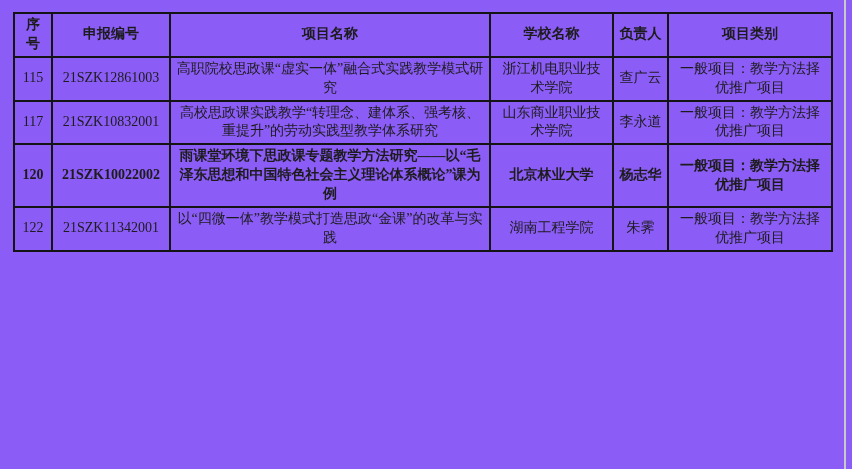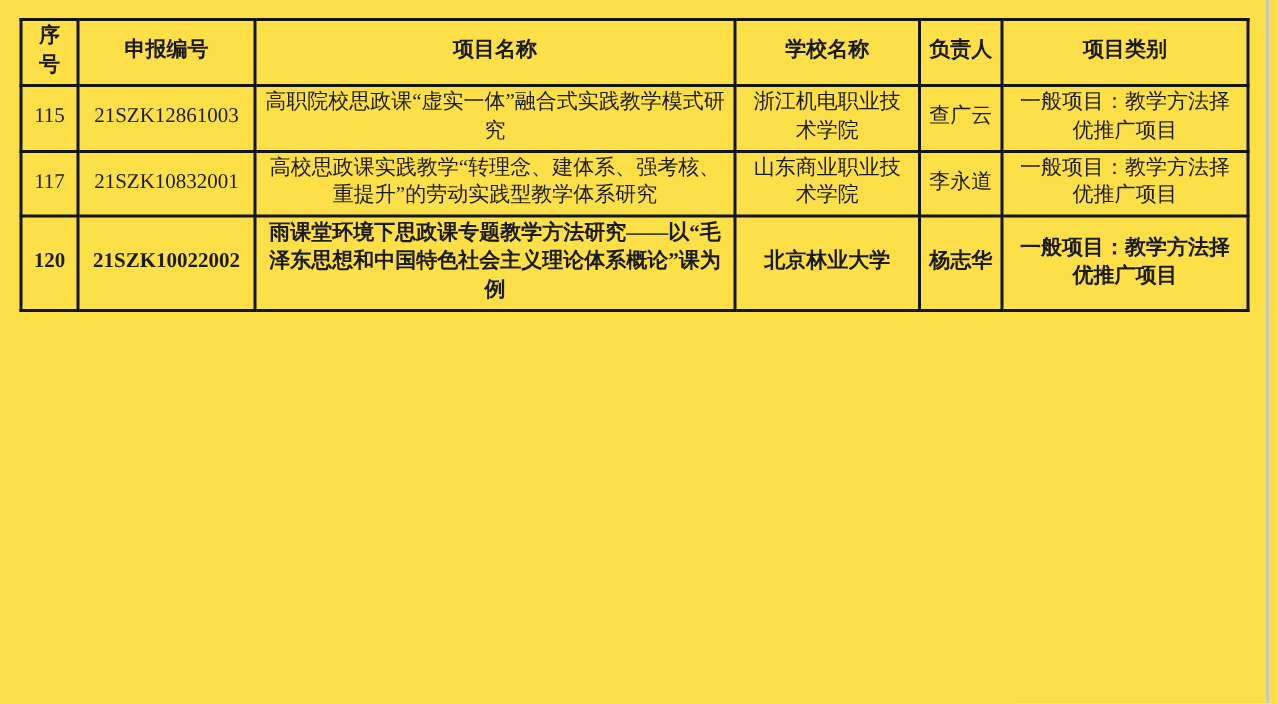--- a/index.html
+++ b/index.html
@@ -1,19 +1,19 @@
 <!DOCTYPE html>
 <html><head>
 <meta charset="utf-8">
 <style>
   html,body{margin:0;padding:0;}
   .page{
     position:relative;
     width:852px;height:469px;
-    background:#fde047;
+    background:#8b5cf6;
     overflow:hidden;
     font-family:"Liberation Serif","DejaVu Serif",serif;
     color:#1c1c1c;
   }
   table.doc{
     position:absolute;
     left:13px;top:12px;
     width:818px;
     border-collapse:collapse;
     table-layout:fixed;
@@ -98,18 +98,26 @@
       <td class="cell-category">一般项目：教学方法择优推广项目</td>
     </tr>
         <tr>
       <td class="cell-no">120</td>
       <td class="cell-code">21SZK10022002</td>
       <td class="cell-project">雨课堂环境下思政课专题教学方法研究——以“毛泽东思想和中国特色社会主义理论体系概论”课为例</td>
       <td class="cell-school">北京林业大学</td>
       <td class="cell-leader">杨志华</td>
       <td class="cell-category">一般项目：教学方法择优推广项目</td>
     </tr>
+        <tr>
+      <td class="cell-no">122</td>
+      <td class="cell-code">21SZK11342001</td>
+      <td class="cell-project">以“四微一体”教学模式打造思政“金课”的改革与实践</td>
+      <td class="cell-school">湖南工程学院</td>
+      <td class="cell-leader">朱霁</td>
+      <td class="cell-category">一般项目：教学方法择优推广项目</td>
+    </tr>
       </tbody>
   </table>
 
   <div class="edge-line"></div>
 
 </div>
 
 </body></html>

